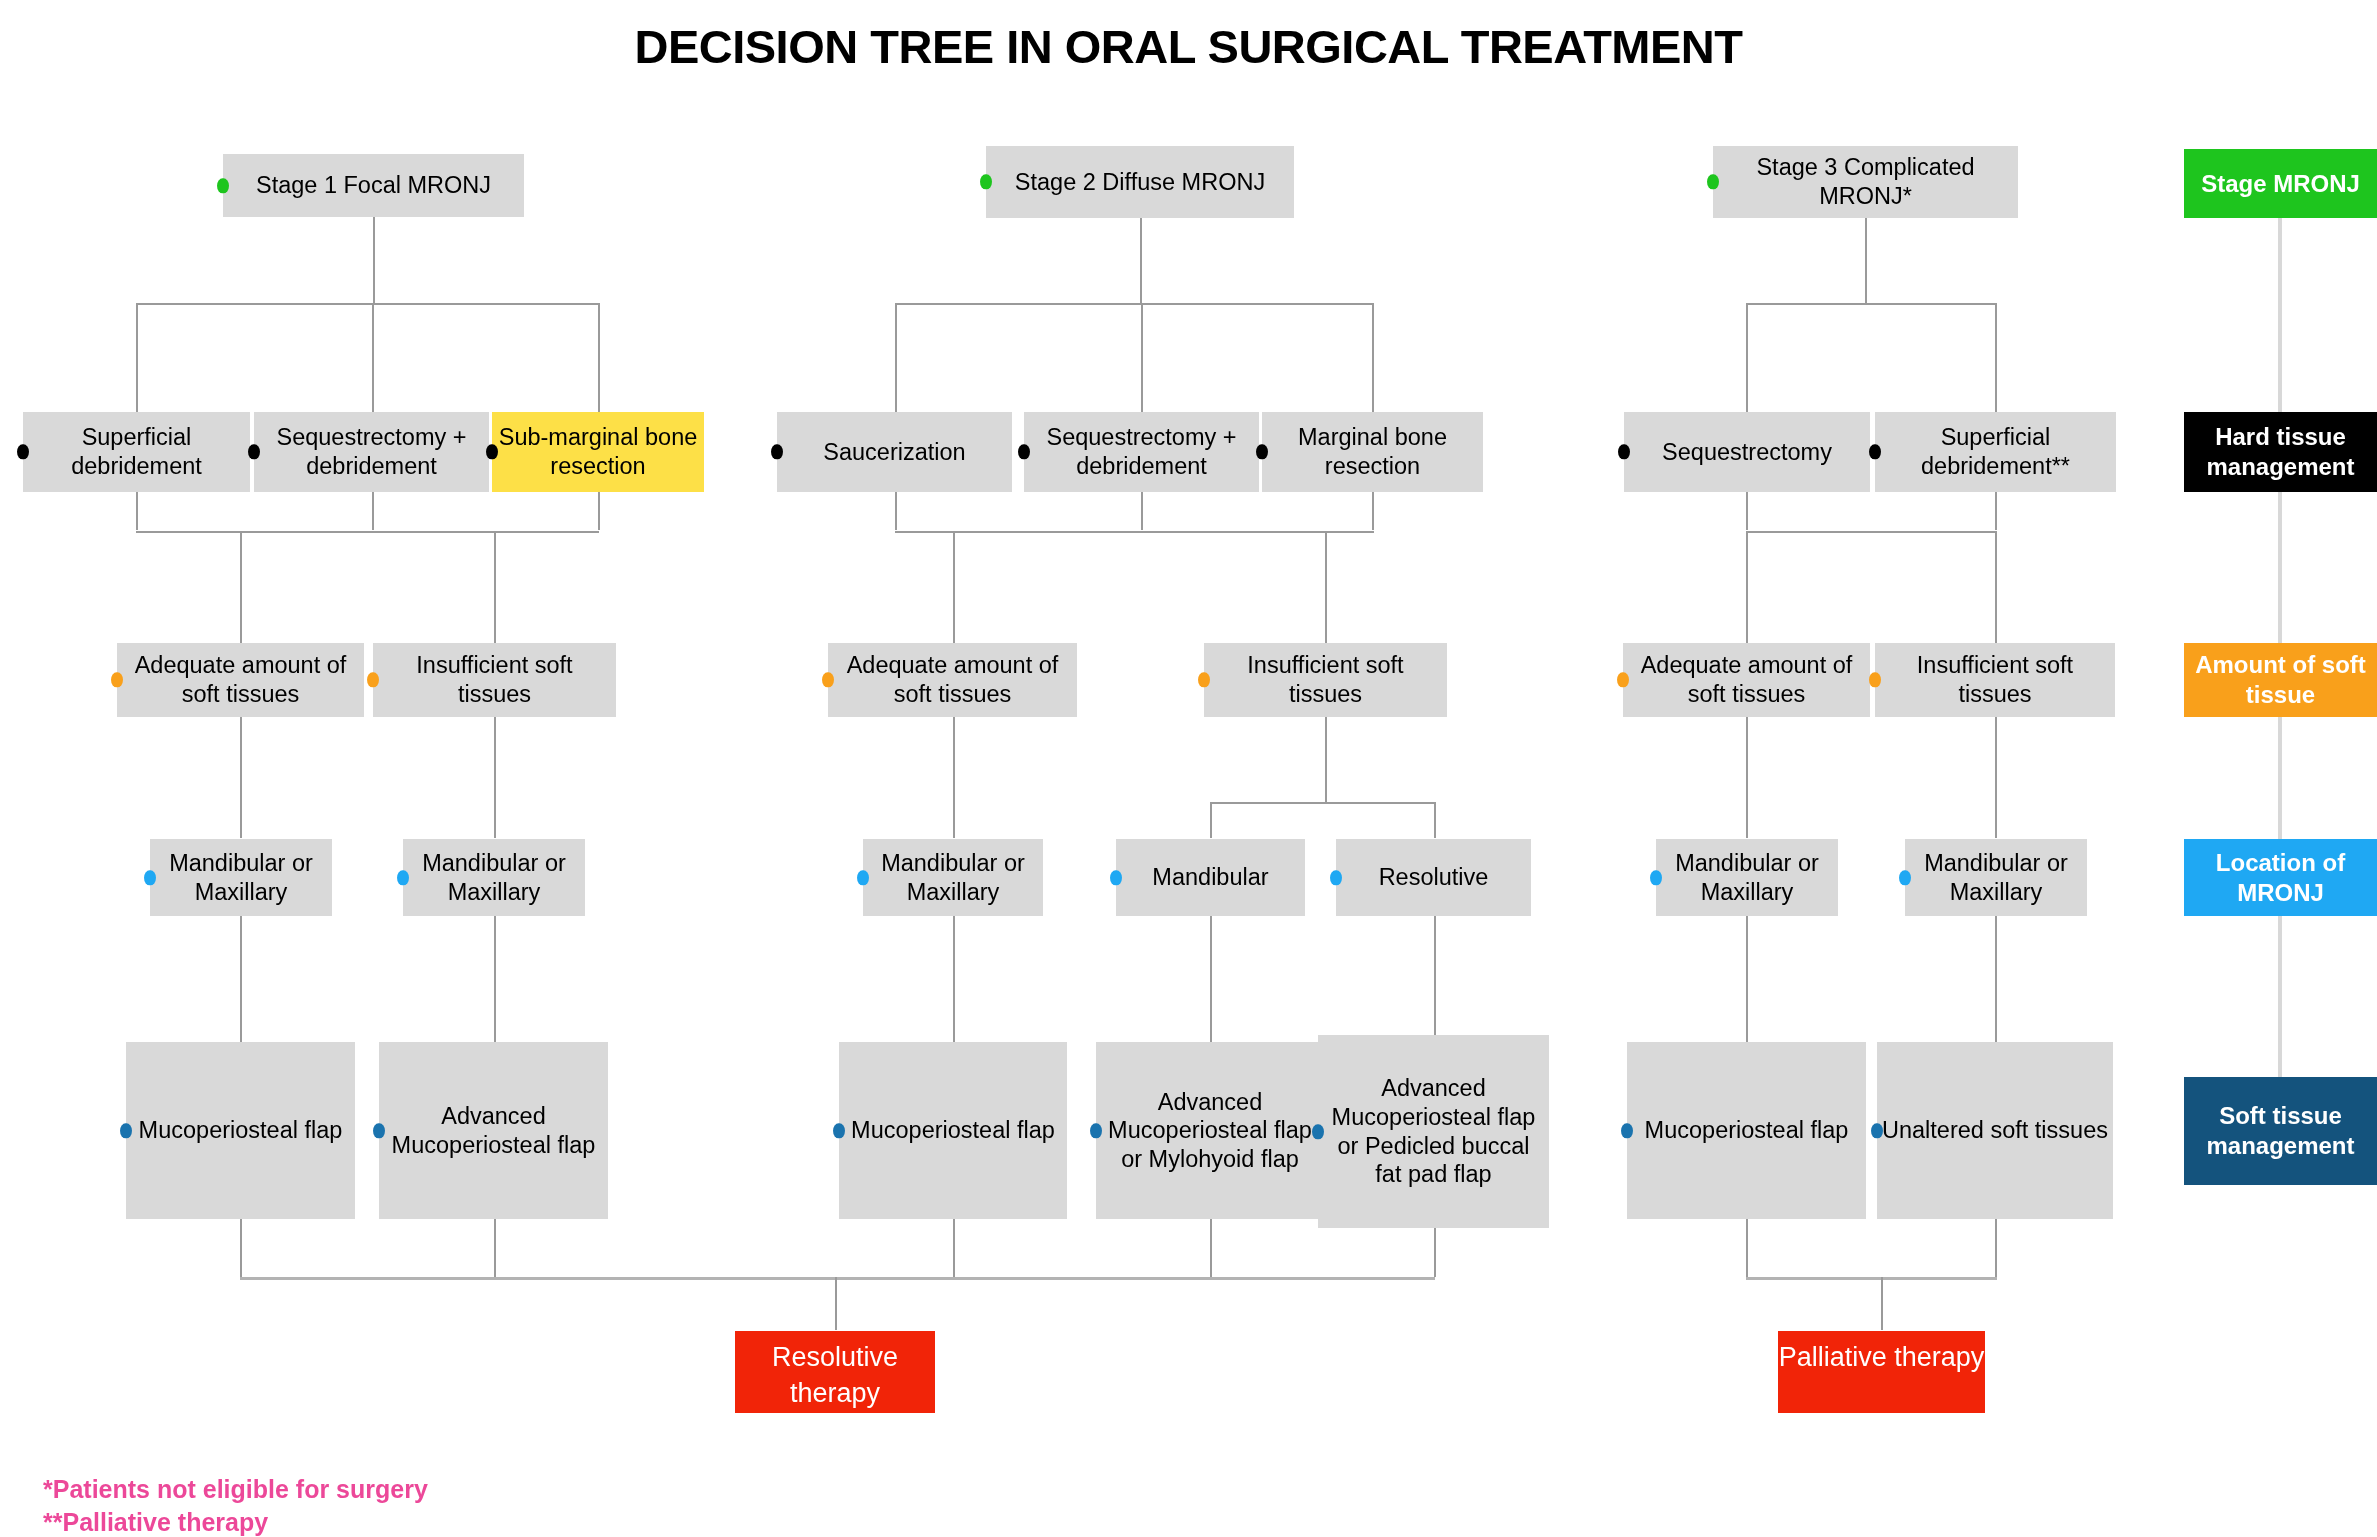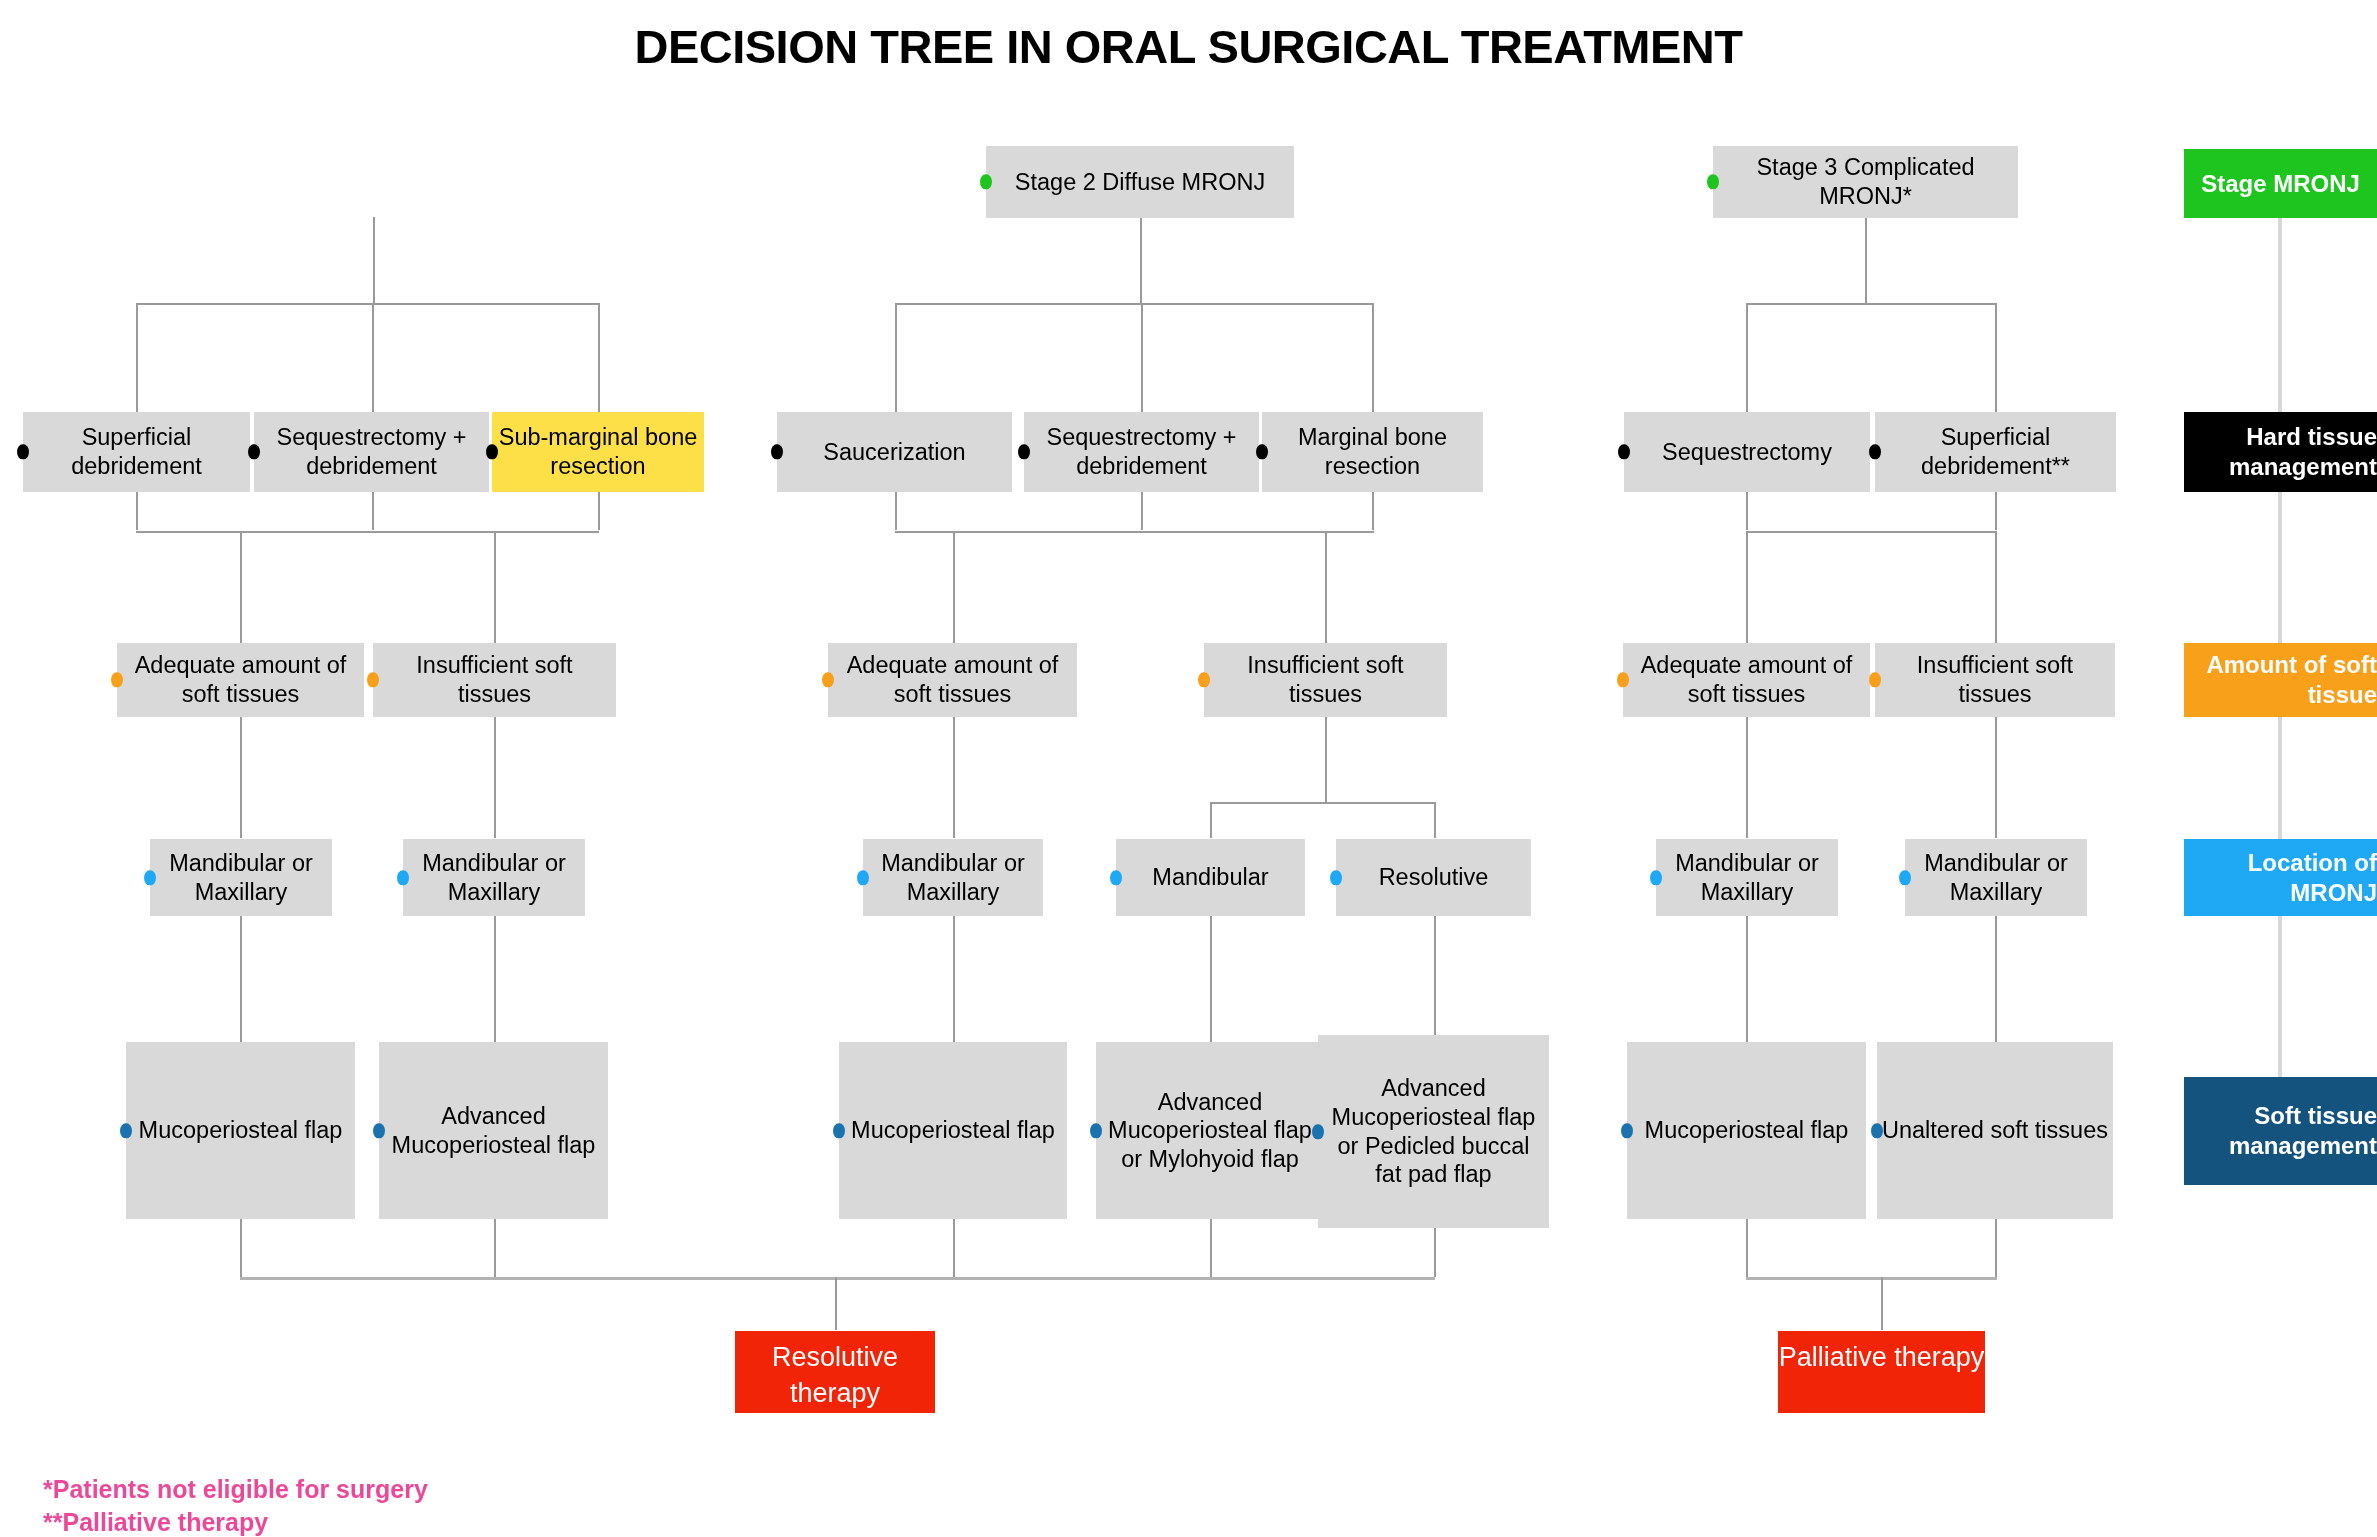--- a/index.html
+++ b/index.html
@@ -25,21 +25,21 @@
   }
   .node .node-label{display:block;padding:0 4.4px;}
 
   .dot{
     position:absolute;left:-6px;top:50%;transform:translateY(-50%);
     width:11.5px;height:15.3px;border-radius:50%;z-index:3;
   }
 
   .legend-box{
     position:absolute;display:flex;align-items:center;justify-content:center;
-    text-align:right;color:#fff;font-size:24px;font-weight:700;line-height:1.25;
+    text-align:center;color:#fff;font-size:24px;font-weight:700;line-height:1.25;
     z-index:2;
   }
 
   .therapy-box{
     position:absolute;background:#f12408;color:#fff;
     font-size:27px;line-height:1.35;text-align:center;
     display:block;padding-top:7.6px;box-sizing:border-box;overflow:hidden;
     z-index:2;
   }
 
@@ -110,20 +110,24 @@
       <div class="line" style="left: 1995px; top: 717px; width: 1.6px; height: 121px;"></div>
       <div class="line" style="left: 1746px; top: 916px; width: 1.6px; height: 126px;"></div>
       <div class="line" style="left: 1995px; top: 916px; width: 1.6px; height: 126px;"></div>
       <div class="line" style="left: 1746px; top: 1219px; width: 1.6px; height: 58px;"></div>
       <div class="line" style="left: 1995px; top: 1219px; width: 1.6px; height: 58px;"></div>
       <div class="line thick" style="left: 1746px; top: 1277px; width: 251px; height: 3.3px;"></div>
       <div class="line" style="left: 1881px; top: 1277px; width: 1.6px; height: 53px;"></div>
       <div class="line spine" style="left: 2278px; top: 217px; width: 4.4px; height: 860px;"></div>
     </div>
 
+  <div class="node" style="left: 223px; top: 154px; width: 301px; height: 63px; background: rgb(217, 217, 217);">
+    <span class="dot" style="background: rgb(30, 197, 30);"></span>
+    <span class="node-label">Stage 1 Focal MRONJ</span>
+  </div>
 
   <div class="node" style="left: 23px; top: 412px; width: 227px; height: 80px; background: rgb(217, 217, 217);">
     <span class="dot" style="background: rgb(0, 0, 0);"></span>
     <span class="node-label">Superficial debridement</span>
   </div>
   <div class="node" style="left: 254px; top: 412px; width: 235px; height: 80px; background: rgb(217, 217, 217);">
     <span class="dot" style="background: rgb(0, 0, 0);"></span>
     <span class="node-label">Sequestrectomy + debridement</span>
   </div>
   <div class="node" style="left: 492px; top: 412px; width: 212px; height: 80px; background: #fde047;">

